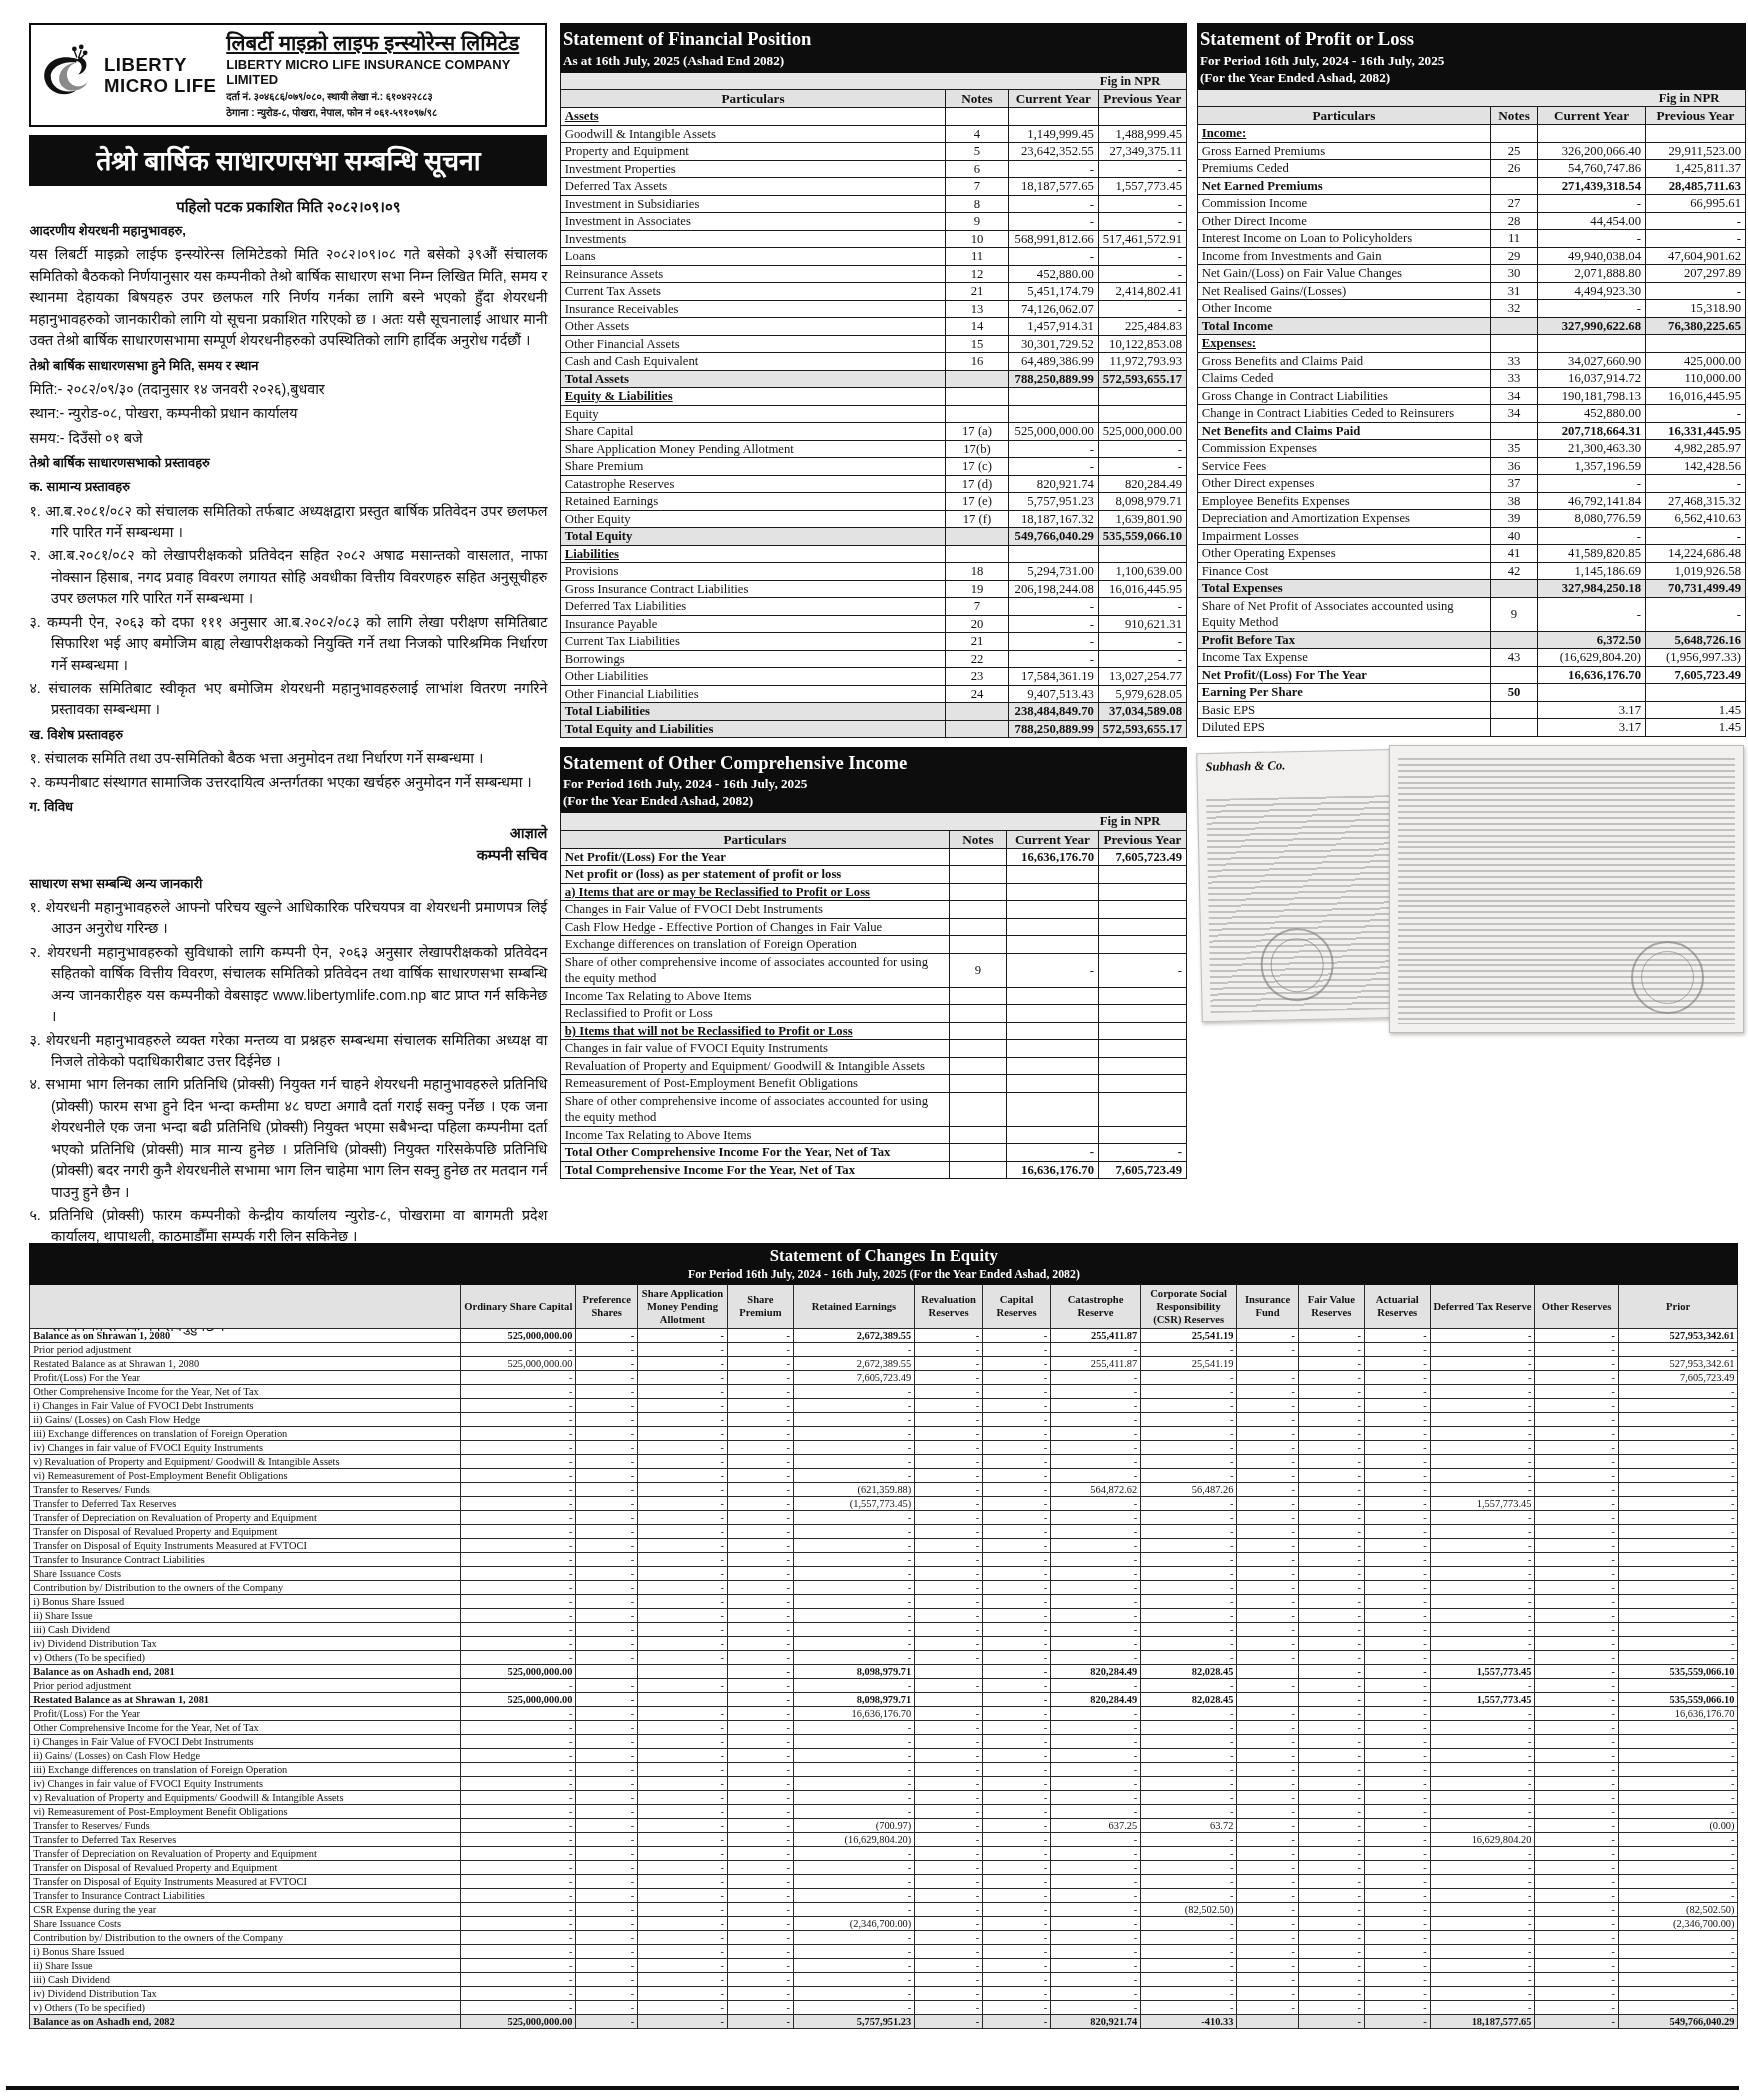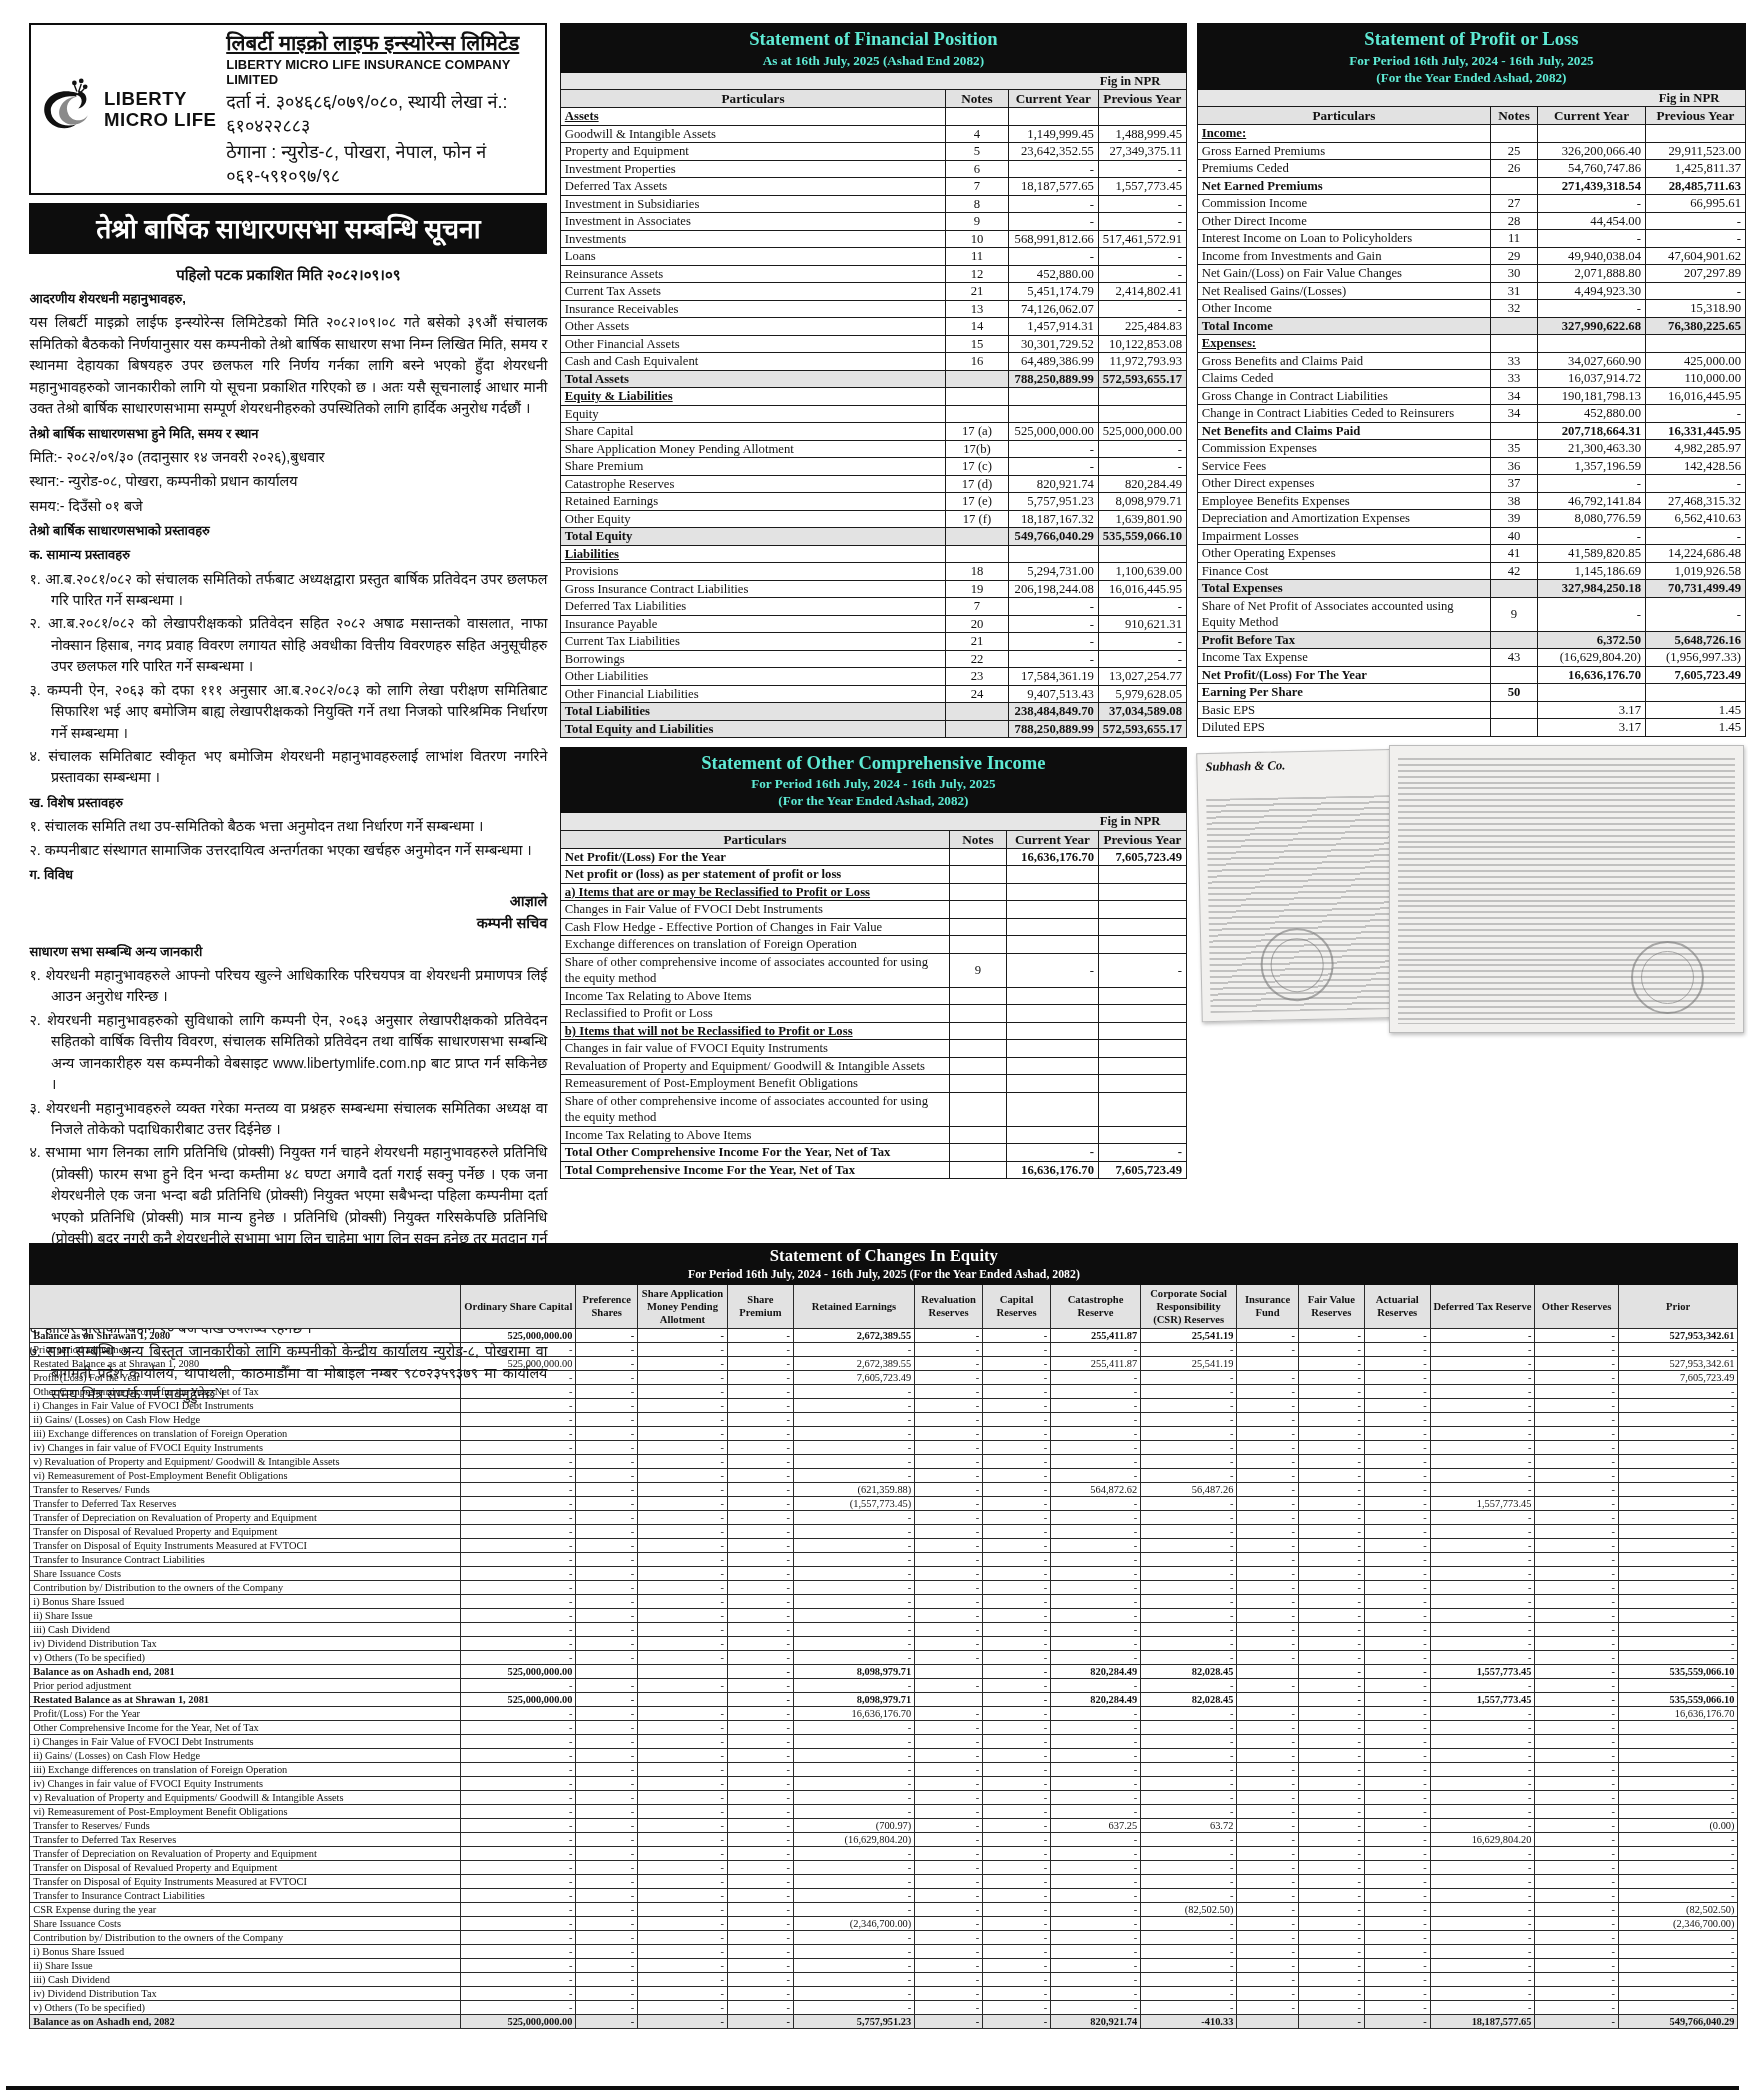--- a/index.html
+++ b/index.html
@@ -6,32 +6,32 @@
   body{width:1749px;height:2097px;position:relative;font-family:"Liberation Sans",sans-serif;color:#111;}
   .page{position:absolute;left:5.9px;top:5.9px;width:1733px;height:2080px;background:#fff;border-bottom:4.9px solid #0d0d0d;}
   
   .leftcol{position:absolute;left:23.5px;top:17.6px;width:518px;}
   .masthead{border:2px solid #0d0d0d;padding:5.9px 7.8px;display:flex;align-items:center;gap:9.8px;background:#fff;}
   .logoblock{display:flex;align-items:center;gap:7.8px;flex:0 0 auto;}
   .logotype{font-weight:bold;font-size:18.6px;letter-spacing:0.5px;line-height:1.15;font-family:"Liberation Sans",sans-serif;}
   .mast-right{flex:1;text-align:left;}
   .np-name{font-weight:bold;font-size:20.6px;text-decoration:underline;line-height:1.2;}
   .en-name{font-weight:bold;font-size:13px;margin-top:1px;}
-  .reg-line,.addr-line{font-weight:normal;font-size:18px;margin-top:2px;}
+  .reg-line,.addr-line{font-weight:bold;font-size:10px;margin-top:2px;}
   .banner{background:#0d0d0d;color:#fff;text-align:center;font-weight:bold;font-size:26.5px;padding:6.9px 0 8.8px;margin-top:7.8px;}
   .pubdate{text-align:center;font-weight:bold;font-size:15px;margin:9.8px 0 3.9px;}
   .np{font-size:14.3px;line-height:1.5;text-align:justify;}
   .np b{font-size:13px;}
   .np p{margin:2.9px 0;}
   .li{margin:2px 0;padding-left:21.6px;text-indent:-21.6px;}
   .signoff{text-align:right;font-weight:bold;margin:5.9px 0;font-size:14.5px;line-height:1.5;}
   
   .stmt{border-collapse:collapse;width:100%;font-family:"Liberation Serif",serif;}
   .stmt td,.stmt th{border:1px solid #1a1a1a;padding:0px 3.9px;font-size:12.7px;line-height:1.3;}
-  .stmt .titleband{background:#0d0d0d;color:#5eead4;text-align:center;border:1px solid #0d0d0d;padding:2.9px 2px;}
+  .stmt .titleband{background:#0d0d0d;color:#ffffff;text-align:left;border:1px solid #0d0d0d;padding:2.9px 2px;}
   .t1{font-size:18.6px;font-weight:bold;}
   .t2{font-size:13.2px;font-weight:bold;}
   .figrow{background:#e6e6e6;text-align:right;font-weight:bold;font-size:13.2px;padding-right:25.5px !important;}
   .stmt th{background:#e2e2e2;font-weight:bold;text-align:center;font-size:13.2px;}
   .stmt td.n{text-align:center;white-space:nowrap;}
   .stmt td.v{text-align:right;white-space:nowrap;}
   .r-sec td.l{font-weight:bold;text-decoration:underline;}
   .r-b td{font-weight:bold;}
   .r-t td{font-weight:bold;background:#e3e3e3;}
   

